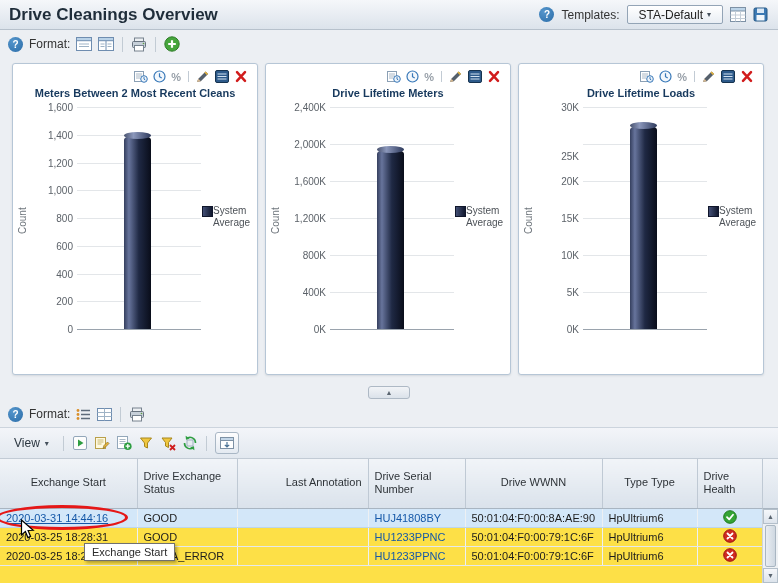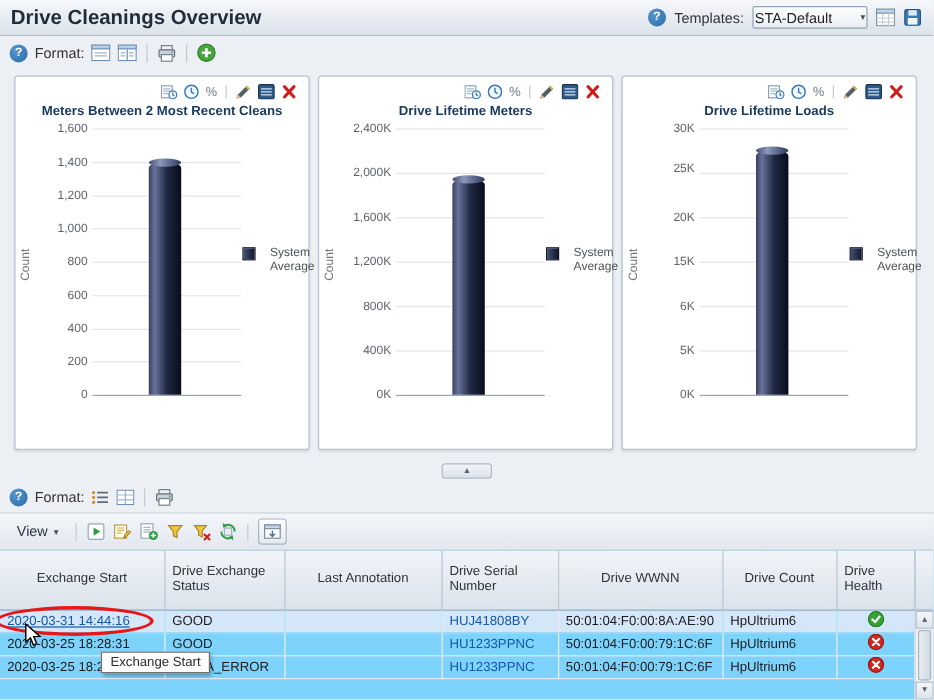--- a/index.html
+++ b/index.html
@@ -2,21 +2,21 @@
 <html><head>
 <meta charset="utf-8">
 <style>
 *{box-sizing:border-box;margin:0;padding:0;}
 body{width:778px;height:583px;font-family:"Liberation Sans",sans-serif;background:#eceff3;overflow:hidden;}
 .page{width:778px;height:583px;display:flex;flex-direction:column;}
 .titlebar{height:30px;flex:none;display:flex;align-items:center;justify-content:space-between;padding:0 10px 0 9px;background:linear-gradient(#f5f7fa,#dce3eb);border-bottom:1px solid #b7c1cc;}
 .page-title{font-size:17px;font-weight:bold;color:#1f2d3a;}
 .tb-right{display:flex;align-items:center;gap:7px;font-size:12px;color:#333;}
 .help-icon{width:15px;height:15px;border-radius:50%;background:radial-gradient(circle at 35% 30%,#5596cc,#2a6ca8);color:#fff;font-size:10px;font-weight:bold;display:inline-flex;align-items:center;justify-content:center;cursor:pointer;flex:none;}
-.select{height:19px;min-width:96px;background:linear-gradient(#ffffff,#e9eef4);border:1px solid #93a4b6;border-radius:2px;display:flex;align-items:center;justify-content:space-between;gap:4px;padding:0 1px;font-size:12px;color:#222;cursor:pointer;}
+.select{height:19px;min-width:96px;background:linear-gradient(#ffffff,#e9eef4);border:1px solid #93a4b6;border-radius:2px;display:flex;align-items:center;justify-content:space-between;gap:4px;padding:0 11px;font-size:12px;color:#222;cursor:pointer;}
 .caret{font-size:8px;color:#45505c;}
 .toolbar{display:flex;align-items:center;gap:6px;padding:0 8px;flex:none;}
 .tb1{height:28px;}
 .tb2{height:26px;}
 .tool-label{font-size:12px;color:#333;}
 .vsep{width:1px;height:15px;background:#c2cbd4;margin:0 2px;}
 .vsep.tiny{height:11px;}
 .icon-btn{display:inline-flex;align-items:center;justify-content:center;cursor:pointer;}
 .charts{flex:none;display:flex;gap:7px;padding:5px 12px 8px;}
 .chart-panel{width:246px;height:312px;background:#fff;border:1px solid #b6c6d6;border-radius:3px;box-shadow:0 1px 2px rgba(80,95,110,0.15);}
@@ -24,35 +24,35 @@
 .pct{color:#979fa8;font-weight:bold;font-size:11px;cursor:pointer;}
 .chart-title{text-align:center;font-size:11px;font-weight:bold;color:#17395d;margin-top:3px;}
 .chart-body{display:flex;margin-top:8px;padding-left:2px;align-items:center;}
 .ylabel{width:14px;display:flex;align-items:center;justify-content:center;font-size:10px;color:#6e757c;writing-mode:vertical-rl;transform:rotate(180deg);height:228px;}
 .graph{position:relative;flex:1;height:228px;}
 .gridline{position:absolute;left:48px;right:56px;height:1px;background:#e3e6e9;}
 .gridline.baseline{background:#9aa3ad;}
 .tick-label{position:absolute;left:0;width:44px;text-align:right;font-size:10px;color:#5c6269;}
 .bar{position:absolute;left:95px;width:27px;background:linear-gradient(90deg,#353f5e 0%,#67749c 18%,#1f2944 55%,#090d1a 100%);border-radius:13px 13px 0 0/5px 5px 0 0;}
 .bar::after{content:"";position:absolute;top:-3px;left:0;width:27px;height:7px;border-radius:50%;background:linear-gradient(90deg,#49536f,#8b97bb 35%,#2e3a5c);}
-.legend{position:absolute;left:173px;top:98px;display:flex;gap:12px;width:52px;align-items:flex-start;}
+.legend{position:absolute;left:173px;top:98px;display:flex;gap:0;width:52px;align-items:flex-start;}
 .legend-swatch{width:11px;height:11px;flex:none;border:1px solid #10162b;background:linear-gradient(90deg,#434f75,#11182e);margin-top:1px;}
 .legend-text{font-size:10px;color:#4d5258;line-height:1.2;}
 .collapse-row{height:18px;flex:none;display:flex;align-items:center;justify-content:center;}
 .collapse-btn{width:42px;height:13px;font-size:7px;color:#5a6570;background:linear-gradient(#f2f4f7,#dbe2ea);border:1px solid #aeb9c5;border-radius:3px;display:flex;align-items:center;justify-content:center;cursor:pointer;padding:0;font-family:inherit;}
 .table-toolbar{height:32px;flex:none;display:flex;align-items:center;gap:6px;padding:0 8px;background:linear-gradient(#f3f5f9,#e2e8ef);border-top:1px solid #ccd4dd;border-bottom:1px solid #c2cbd5;}
 .view-btn{display:flex;align-items:center;gap:5px;font-size:12px;color:#2b3640;padding:2px 6px;cursor:pointer;}
 .btn-raised{display:inline-flex;align-items:center;justify-content:center;width:24px;height:22px;background:linear-gradient(#fdfdfe,#e4eaf1);border:1px solid #a9b7c5;border-radius:3px;cursor:pointer;}
 .pagenum{display:flex;align-items:center;gap:5px;margin-left:26px;font-size:12px;color:#2b3640;}
 .spin{display:flex;height:19px;}
 .spin input{width:40px;height:19px;border:1px solid #93a4b6;border-right:none;font-size:12px;text-align:right;padding:0 3px;font-family:inherit;}
 .spin-btns{display:flex;flex-direction:column;width:13px;height:19px;}
 .spin-btns .sp{flex:1;font-size:5px;line-height:1;display:flex;align-items:center;justify-content:center;background:linear-gradient(#f5f7fa,#dde4ec);border:1px solid #93a4b6;color:#4a5560;cursor:pointer;padding:0;font-family:inherit;}
 .spin-btns .sp + .sp{border-top:none;}
-.table-wrap{position:relative;flex:1;background:#7dd3fc;overflow:hidden;}
+.table-wrap{position:relative;flex:1;background:#fde047;overflow:hidden;}
 table{border-collapse:collapse;table-layout:fixed;width:762px;font-size:11px;}
 th{height:49px;background:linear-gradient(#f1f4f8,#dae2eb);border-right:1px solid #bfc9d4;border-bottom:1px solid #a9b5c1;font-weight:normal;color:#2e3338;padding:2px 6px;vertical-align:middle;font-size:11px;line-height:1.25;}
 td{height:19px;padding:0 6px;border-right:1px solid #edf0f3;border-bottom:1px solid #e5e9ed;color:#1c1c1c;white-space:nowrap;overflow:hidden;}
 tr.selected td{background:#d3e7f9;border-bottom-color:#bcd6ec;margin-left:35px;}
 a.date-link{color:#1558a8;}
 .serial{color:#1558a8;}
 .health-cell{text-align:center;}
 .corner{position:absolute;top:0;right:0;width:16px;height:50px;background:linear-gradient(#f1f4f8,#dae2eb);border-left:1px solid #bfc9d4;border-bottom:1px solid #a9b5c1;}
 .vscroll{position:absolute;top:50px;right:0;bottom:0;width:16px;background:#eef1f4;border-left:1px solid #cdd4db;display:flex;flex-direction:column;}
 .sb-btn{height:15px;font-size:7px;color:#5a6570;display:flex;align-items:center;justify-content:center;background:linear-gradient(#f5f7fa,#dde4ec);border:1px solid #b3bfca;cursor:pointer;}
@@ -254,27 +254,27 @@
             <path d="M3 2.2 L11 10.8 M11 2.2 L3 10.8" stroke="#d11c1c" stroke-width="2.5" stroke-linecap="round"></path>
           </svg>
         </div>
         <div class="chart-title">Drive Lifetime Loads</div>
         <div class="chart-body">
           <div class="ylabel">Count</div>
           <div class="graph">
             <div class="gridline" style="top: 0px;"></div>
             <div class="tick-label" style="top: -5px;">30K</div>
             <div class="gridline" style="top: 37px;"></div>
-            <div class="tick-label" style="top: 28px;">25K</div>
+            <div class="tick-label" style="top: 44px;">25K</div>
             <div class="gridline" style="top: 74px;"></div>
             <div class="tick-label" style="top: 69px;">20K</div>
             <div class="gridline" style="top: 111px;"></div>
             <div class="tick-label" style="top: 106px;">15K</div>
             <div class="gridline" style="top: 148px;"></div>
-            <div class="tick-label" style="top: 143px;">6K</div>
+            <div class="tick-label" style="top: 143px;">10K</div>
             <div class="gridline" style="top: 185px;"></div>
             <div class="tick-label" style="top: 180px;">5K</div>
             <div class="gridline baseline" style="top: 222px;"></div>
             <div class="tick-label" style="top: 217px;">0K</div>
             <div class="bar" style="top: 18px; height: 204px;"></div>
             <div class="legend">
               <span class="legend-swatch"></span>
               <span class="legend-text">System Average</span>
             </div>
           </div>
@@ -361,24 +361,24 @@
           <col style="width: 131px;">
           <col style="width: 97px;">
           <col style="width: 137px;">
           <col style="width: 95px;">
           <col style="width: 65px;">
         </colgroup>
       <thead>
           <tr id="header-row">
             <th style="text-align: center;">Exchange Start</th>
             <th style="text-align: left;">Drive Exchange Status</th>
-            <th style="text-align: center;">Last Annotation</th>
+            <th style="text-align: right;">Last Annotation</th>
             <th style="text-align: left;">Drive Serial Number</th>
             <th style="text-align: center;">Drive WWNN</th>
-            <th style="text-align: center;">Drive Count</th>
+            <th style="text-align: center;">Type Type</th>
             <th style="text-align: left; margin-left: 22px;">Drive Health</th>
           </tr>
         </thead>
       <tbody id="table-body">
           <tr class="selected">
             <td><a href="#" class="date-link">2020-03-31 14:44:16</a></td>
             <td>GOOD</td>
             <td></td>
             <td><span class="serial">HUJ41808BY</span></td>
             <td>50:01:04:F0:00:8A:AE:90</td>

